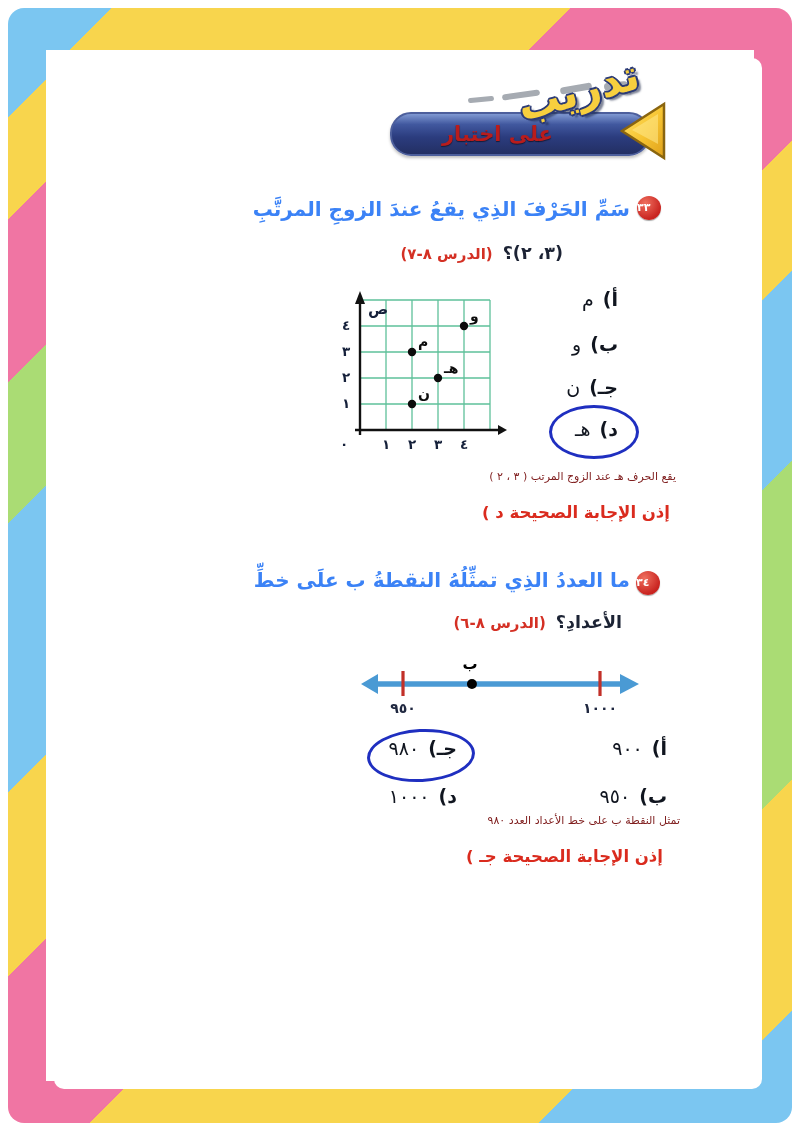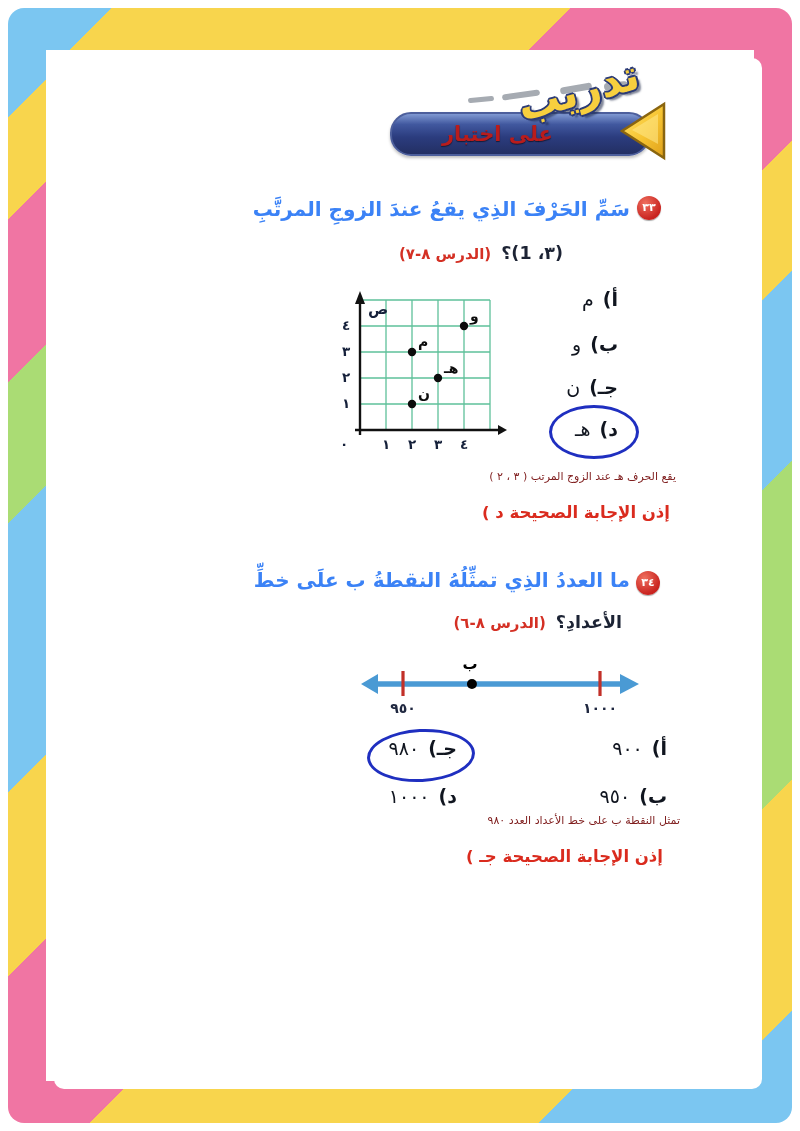--- a/index.html
+++ b/index.html
@@ -25,21 +25,21 @@
   .qline1{font-size:20px;font-weight:bold;color:#3b82f6;}
   .qline2{font-size:17.5px;font-weight:bold;color:#1c2334;}
   .lesson{font-size:15px;font-weight:bold;color:#d43024;margin-right:10px;}
   .exp-blue{font-size:11px;font-weight:normal;color:#7f1d1d;}
   .exp-red{font-size:16.5px;font-weight:bold;color:#da2b1e;}
 
   
   .badge{
     position:absolute;width:24px;height:24px;border-radius:50%;
     background:radial-gradient(circle at 35% 30%,#ef6f5e,#c92420 70%);
-    color:#fff;font-size:11px;font-weight:bold;text-align:center;line-height:24px;
+    color:#fff;font-size:11px;font-weight:bold;text-align:left;line-height:24px;
     box-shadow:0 1px 1px rgba(0,0,0,.35);
   }
 
   
   .choice{position:absolute;direction:rtl;font-size:19px;color:#10151f;}
   .choice .lbl{font-weight:bold;margin-left:9px;}
   .circle{
     position:absolute;border:3px solid #1f2fc0;border-radius:50%;
     background:transparent;
   }
@@ -101,21 +101,21 @@
       </defs>
       <polygon points="48,4 48,58 6,31" fill="url(#gold)" stroke="#8a650f" stroke-width="2.5"></polygon>
       <polygon points="42,14 42,44 16,30" fill="#ffe98c" opacity="0.55"></polygon>
     </svg>
     <div class="script-word">تدريب</div>
   </div>
 
   <div class="badge" style="left:637px;top:196px;">٣٣</div>
   <div class="txt qline1" style="right:170px;top:197px;">سَمِّ الحَرْفَ الذِي يقعُ عندَ الزوجِ المرتَّبِ</div>
   <div class="txt qline2" style="right:237px;top:243px;">
-    <span>(٣، 1)؟</span><span class="lesson">(الدرس ٨-٧)</span>
+    <span>(٣، ٢)؟</span><span class="lesson">(الدرس ٨-٧)</span>
   </div>
 
   <div class="fig" style="left:334px;top:286px;">
     <svg id="grid-svg" width="178" height="172" viewBox="0 0 178 172">
         <line x1="26" y1="14" x2="26" y2="144" stroke="#5ec09a" stroke-width="1.3"></line>
         <line x1="26" y1="144" x2="156" y2="144" stroke="#5ec09a" stroke-width="1.3"></line>
         <line x1="52" y1="14" x2="52" y2="144" stroke="#5ec09a" stroke-width="1.3"></line>
         <line x1="26" y1="118" x2="156" y2="118" stroke="#5ec09a" stroke-width="1.3"></line>
         <line x1="78" y1="14" x2="78" y2="144" stroke="#5ec09a" stroke-width="1.3"></line>
         <line x1="26" y1="92" x2="156" y2="92" stroke="#5ec09a" stroke-width="1.3"></line>

